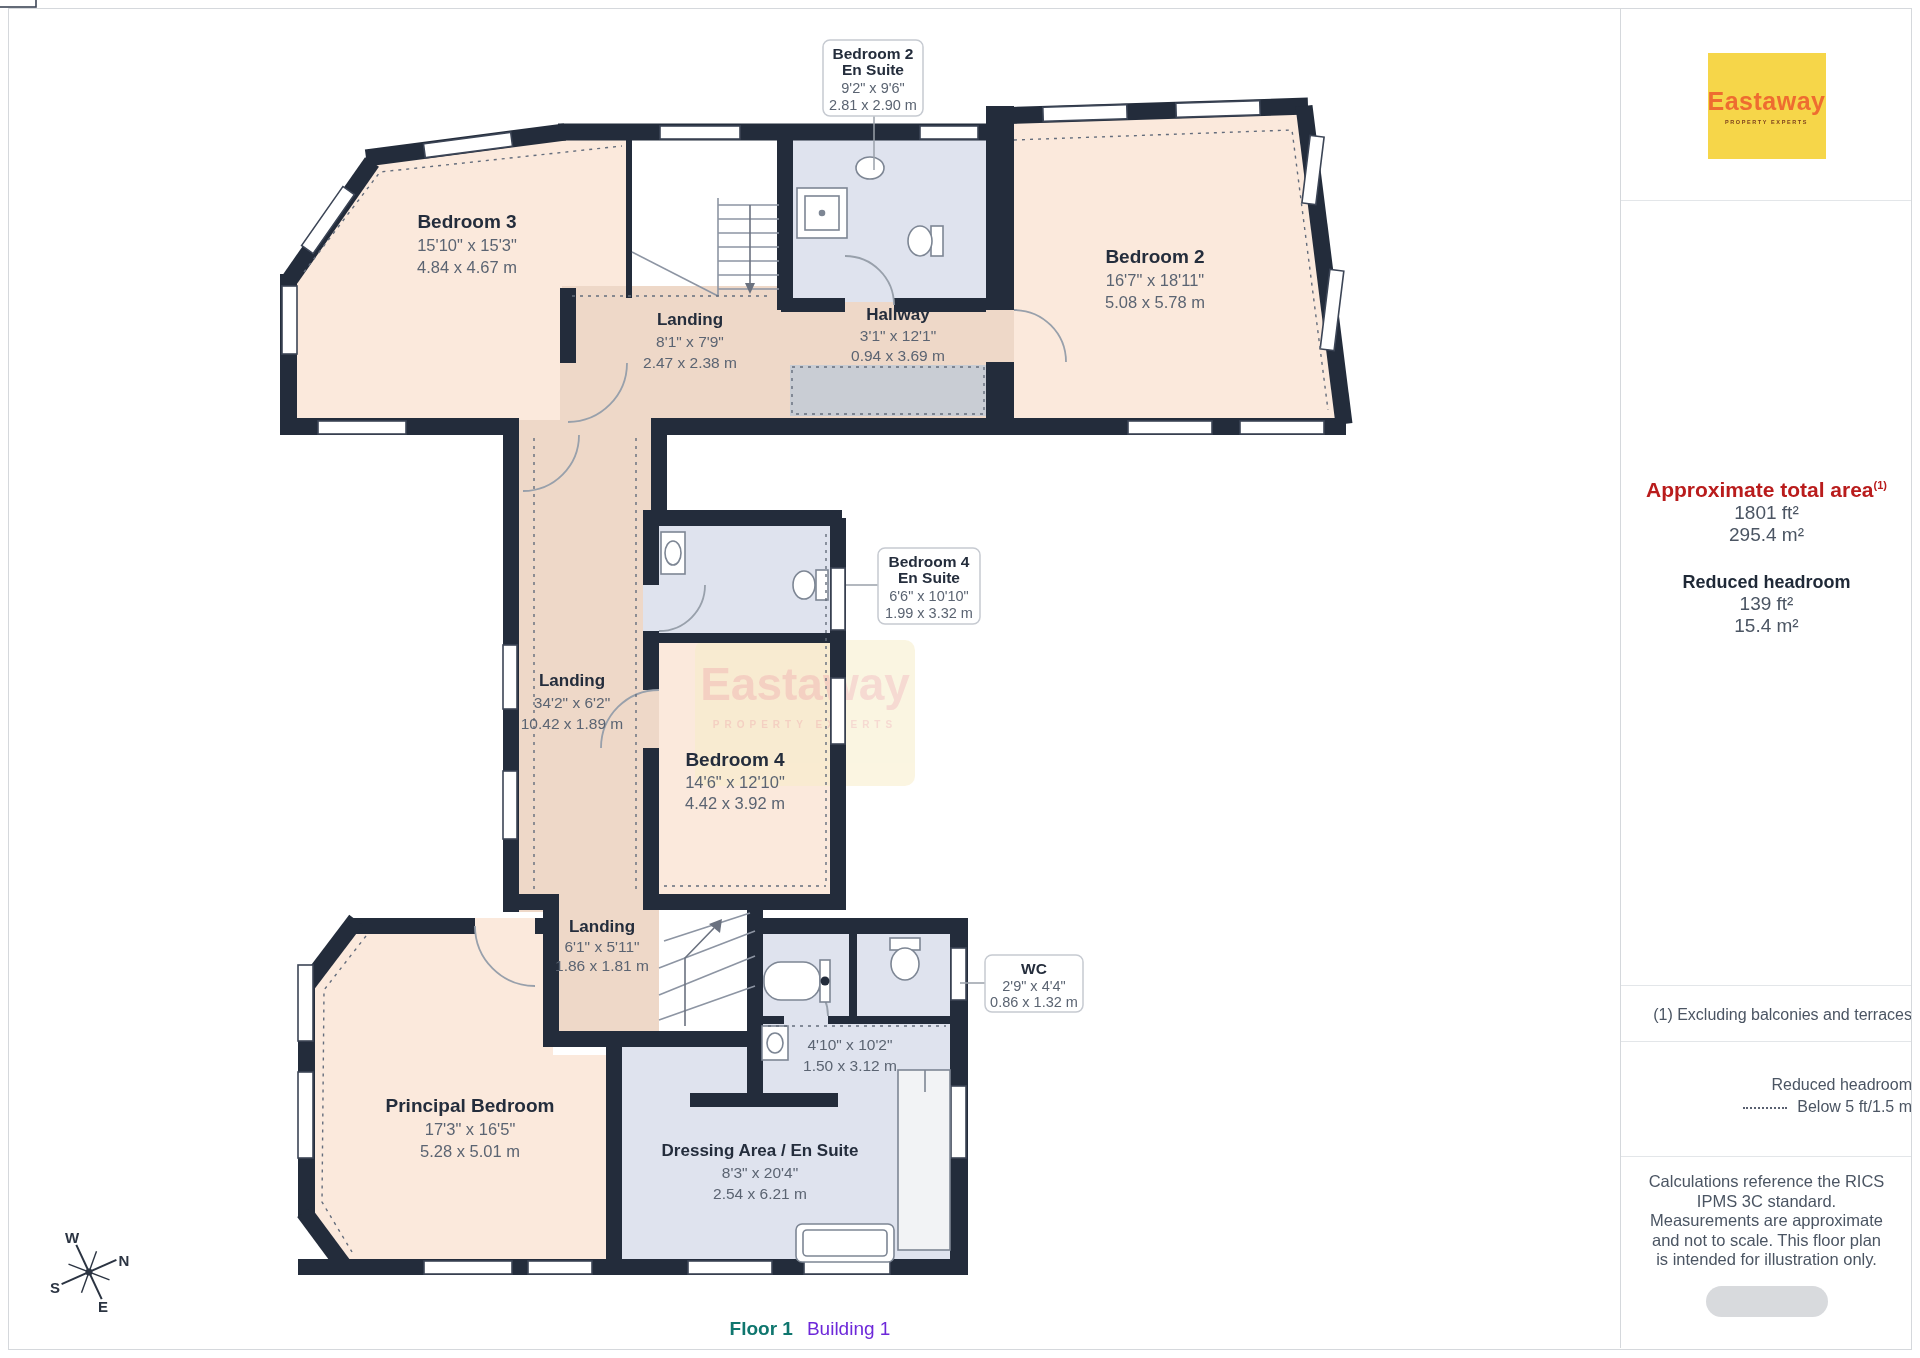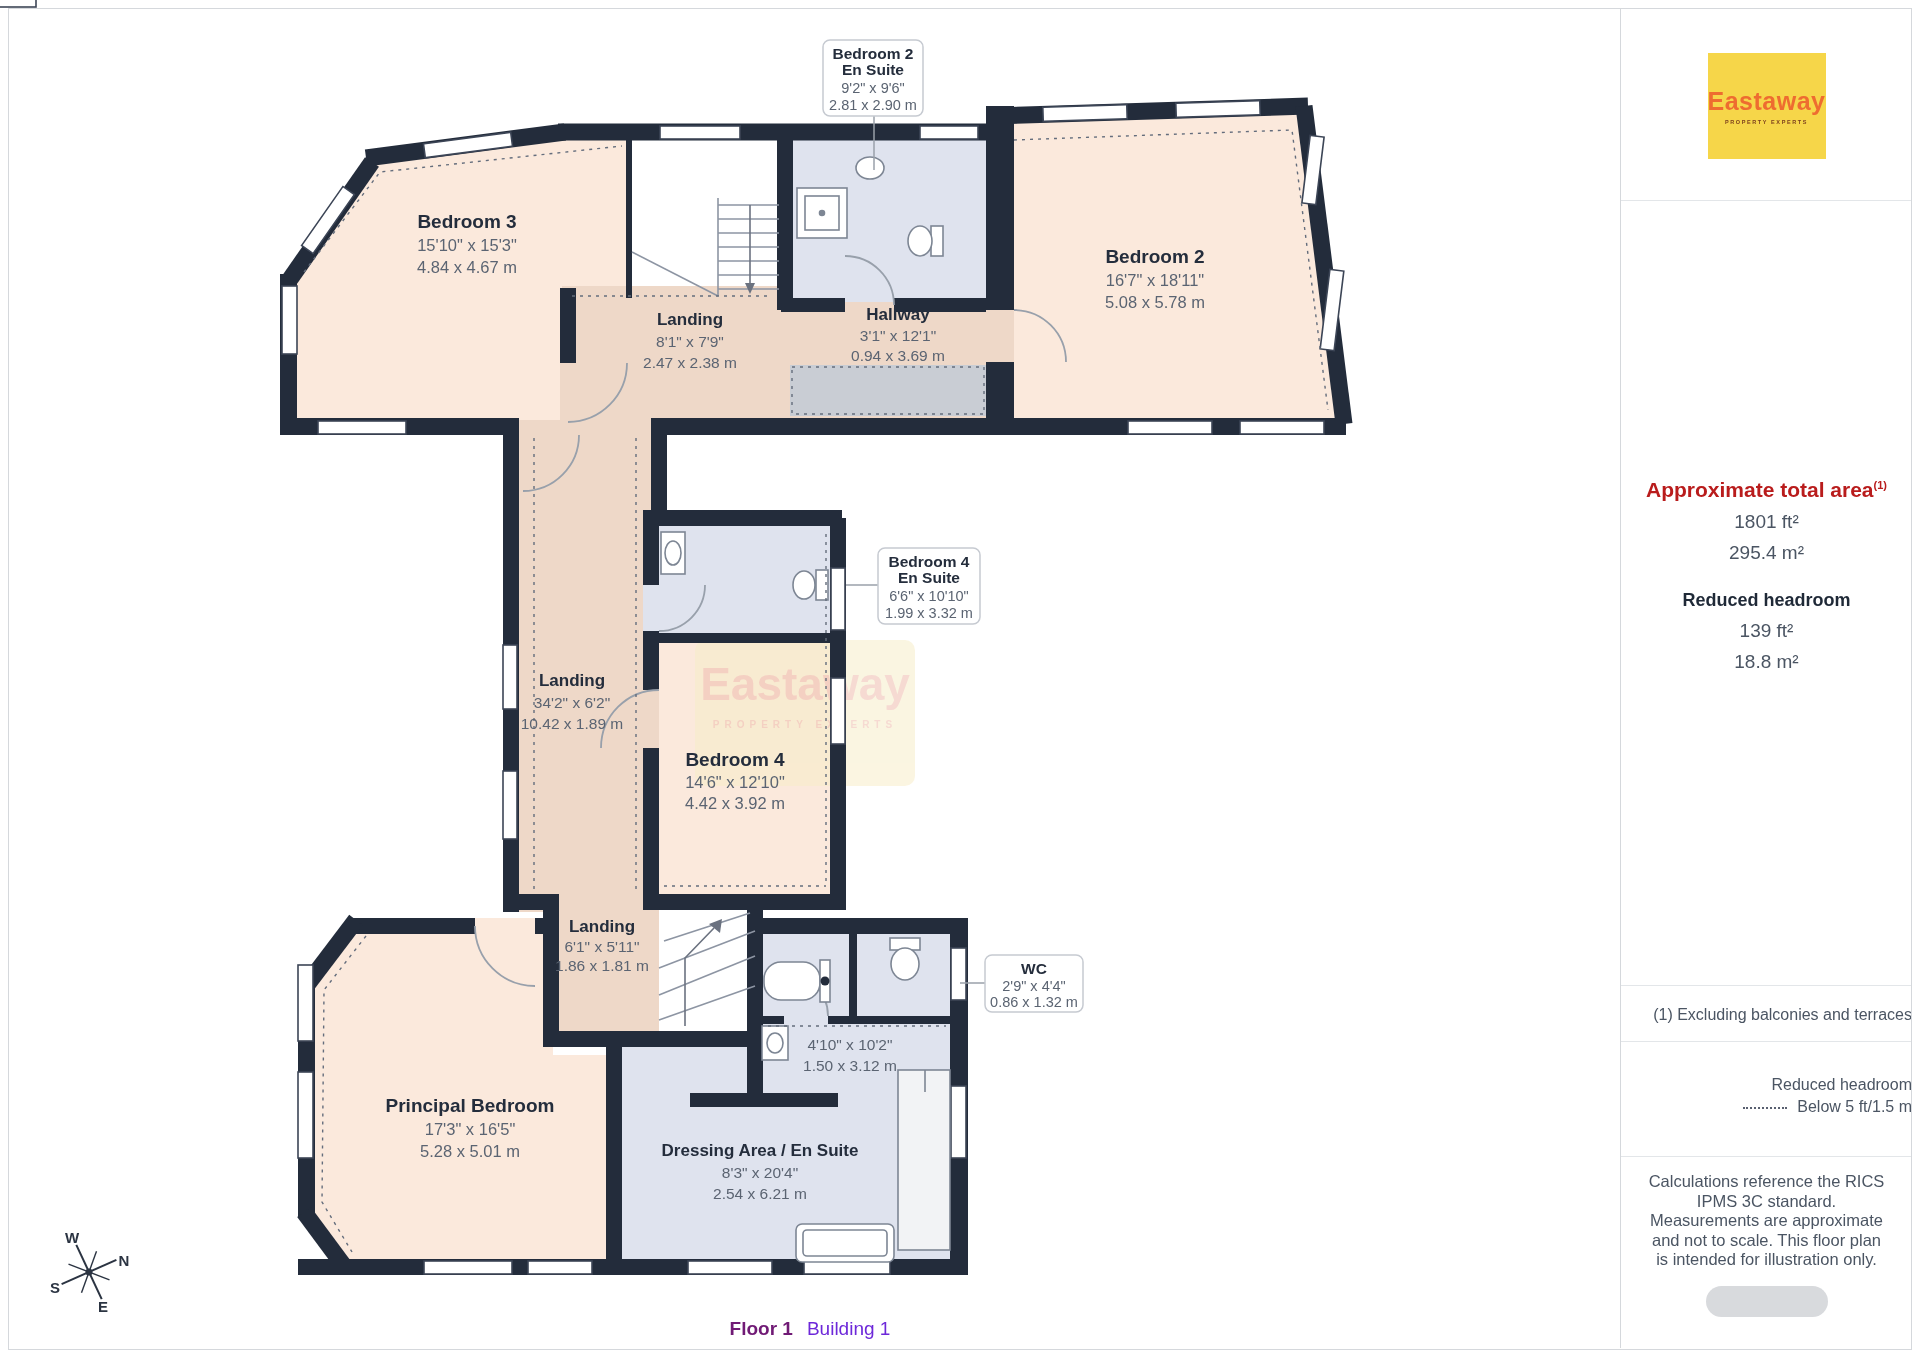--- a/index.html
+++ b/index.html
@@ -24,31 +24,31 @@
            border-left:1px solid #d5d8dc;z-index:10;}
   .sb-divider{position:absolute;left:0;width:100%;height:1px;background:#e3e6e9;}
   #logo{position:absolute;left:50%;top:45px;transform:translateX(-50%);width:118px;height:106px;
         background:#f6d649;display:flex;flex-direction:column;align-items:center;justify-content:center;}
   #logo .brand{color:#ee6c30;font-size:25px;font-weight:700;letter-spacing:.5px;}
   #logo .tagline{color:#7b3f1d;font-size:5.5px;font-weight:700;letter-spacing:1.6px;margin-top:3px;}
   .sb-center{position:absolute;left:0;width:100%;text-align:center;color:#4b5563;}
   .sb-title{font-size:21px;font-weight:700;color:#b91c1c;}
   .sb-title sup{font-size:11px;}
   .sb-sub{font-size:18px;font-weight:700;color:#1f2937;}
-  .sb-val{font-size:19px;color:#4b5563;margin-top:9px;}
+  .sb-val{font-size:19px;color:#4b5563;}
   .sb-note{font-size:16px;color:#4b5563;text-align:right;}
   .legend-dots{display:inline-block;width:44px;border-top:2px dotted #596070;
                vertical-align:middle;margin-right:10px;}
   #disclaimer{position:absolute;left:26px;top:1164px;width:239px;text-align:center;
               font-size:16.5px;line-height:19.5px;color:#4b5563;}
   #pill{position:absolute;left:50%;top:1278px;transform:translateX(-50%);
         width:122px;height:31px;border-radius:16px;background:#d8dadd;}
   
   #footer{position:absolute;left:0;top:1318px;width:1620px;text-align:center;font-size:19px;}
-  #footer .floor{font-weight:700;color:#701a75;margin-right:14px;}
+  #footer .floor{font-weight:700;color:#0f766e;margin-right:14px;}
   #footer .building{color:#6d28d9;}
 </style>
 </head>
 <body>
 
 <div id="canvas">
 
   <svg id="plan-svg" width="1920" height="1358" viewBox="0 0 1920 1358">
 
     <g>
@@ -326,21 +326,21 @@
       <div class="tagline">PROPERTY EXPERTS</div>
     </div>
     <div class="sb-divider" style="top:192px"></div>
 
     <div class="sb-center" style="top:470px">
       <div class="sb-title"><span>Approximate total area</span><sup>(1)</sup></div>
       <div class="sb-val">1801 ft²</div>
       <div class="sb-val">295.4 m²</div>
       <div class="sb-sub" style="margin-top:26px">Reduced headroom</div>
       <div class="sb-val">139 ft²</div>
-      <div class="sb-val">18.8 m²</div>
+      <div class="sb-val">15.4 m²</div>
     </div>
 
     <div class="sb-divider" style="top:977px"></div>
     <div class="sb-center sb-note" style="top:998px">(1) Excluding balconies and terraces</div>
     <div class="sb-divider" style="top:1033px"></div>
 
     <div class="sb-center" style="top:1068px">
       <div class="sb-note">Reduced headroom</div>
       <div class="sb-note" style="margin-top:4px">
         <span class="legend-dots"></span><span>Below 5 ft/1.5 m</span>

